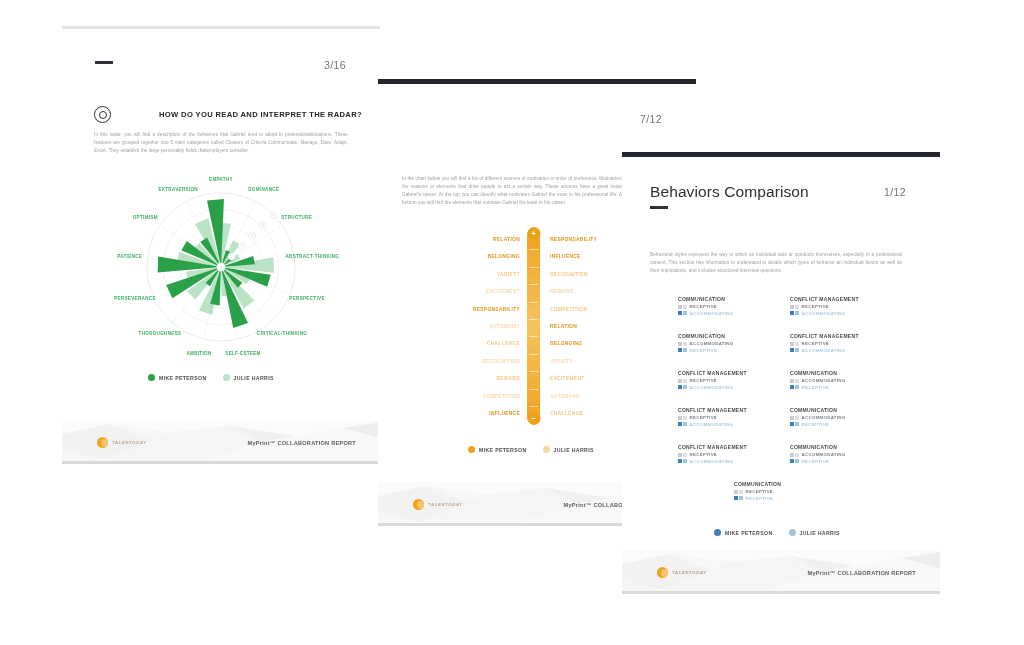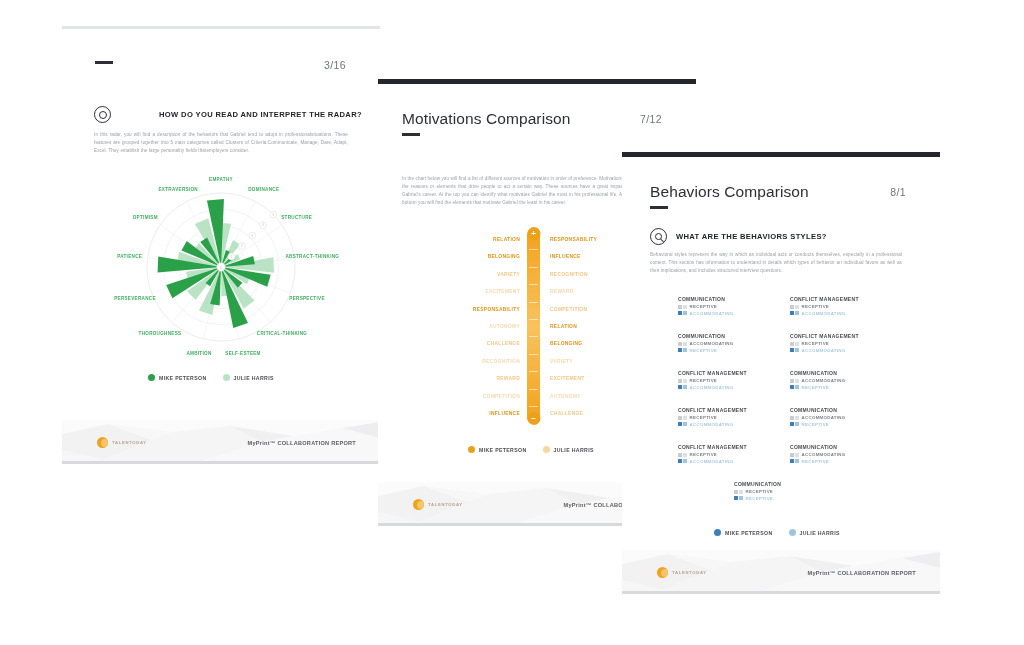--- a/index.html
+++ b/index.html
@@ -262,24 +262,20 @@
         <span class="word">TALENTODAY</span>
       </div>
       <div class="ftext" style="right:24px; top:20px;">MyPrint™ COLLABORATION REPORT</div>
       <div class="baseline"></div>
     </div>
   </div>
 
   <div class="page" id="page-motivations" style="left:378px; top:79px; width:318px; height:447px;">
     <div class="page-topbar dark"></div>
 
-    <div class="page-title" style="left:24px; top:31px;">
-      <span>Motivations Comparison</span>
-      <span class="rule"></span>
-    </div>
     <div class="page-num" style="right:34px; top:34px;">7/12</div>
 
     <div class="sec-body" style="left:24px; top:96px; width:230px;">In the chart below you will find a list of different sources of motivation in order of preference. Motivations are the reasons or elements that drive people to act a certain way. These sources have a great impact on Gabriel's career. At the top you can identify what motivates Gabriel the most in his professional life. At the bottom you will find the elements that motivate Gabriel the least in his career.</div>
 
     <div>
       <div class="mot-col left" id="mot-left" style="left:38px; top:152px; width:104px;">
           <div class="mot-row" style="color: rgb(224, 147, 26);">RELATION</div>
           <div class="mot-row" style="color: rgb(224, 147, 26);">BELONGING</div>
           <div class="mot-row" style="color: rgb(242, 198, 135);">VARIETY</div>
           <div class="mot-row" style="color: rgb(246, 217, 174);">EXCITEMENT</div>
@@ -353,28 +349,22 @@
     </div>
   </div>
 
   <div class="page" id="page-behaviors" style="left:622px; top:152px; width:318px; height:442px;">
     <div class="page-topbar dark"></div>
 
     <div class="page-title" style="left:28px; top:31px;">
       <span>Behaviors Comparison</span>
       <span class="rule"></span>
     </div>
-    <div class="page-num" style="right:34px; top:34px;">8/1</div>
-
-    <div class="sec-head" style="left:28px; top:76px;">
-      <span class="sec-icon">
-        <span class="mag"></span>
-      </span>
-      <span class="sec-title">WHAT ARE THE BEHAVIORS STYLES?</span>
-    </div>
+    <div class="page-num" style="right:34px; top:34px;">1/12</div>
+
     <div class="sec-body" style="left:28px; top:99px; width:252px;">Behavioral styles represent the way in which an individual acts or conducts themselves, especially in a professional context. This section has information to understand in details which types of behavior an individual favors as well as their implications, and includes structured interview questions.</div>
 
     <div class="beh-grid" id="beh-grid" style="left:56px; top:144px; width:248px; height:215px;">
         <div class="beh-cell" style="left: 0px; top: 0px;">
           <div class="beh-cat">COMMUNICATION</div>
           <div class="beh-line">
             <span class="beh-sq">
               <i style="background: rgb(201, 205, 210);"></i>
               <i style="background: rgb(221, 224, 228);"></i>
             </span>

